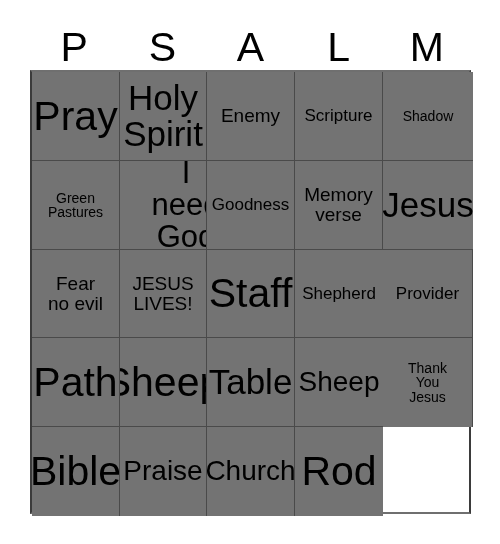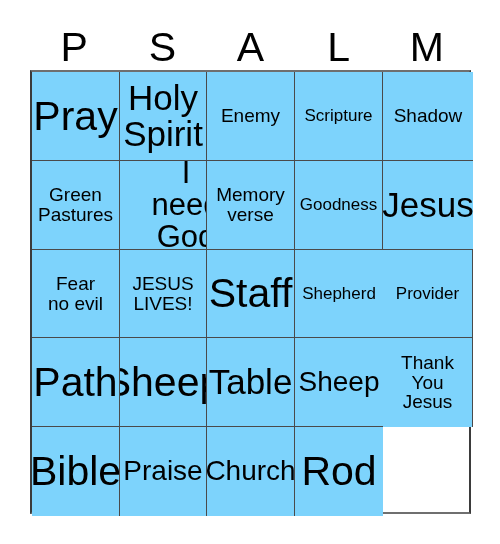--- a/index.html
+++ b/index.html
@@ -70,36 +70,36 @@
   .cell {
     box-sizing: border-box;
     border-right: 1.5px solid #4a4a4a;
     border-bottom: 1.5px solid #4a4a4a;
     display: flex;
     align-items: center;
     justify-content: center;
     text-align: center;
     padding: 1px 12px;
     overflow: hidden;
-    background: #7dd3fc;
+    background: #737373;
   }
   .cell.col-last { border-right: none; }
   .cell.row-last { border-bottom: none; }
 
   .cell-text {
     display: block;
     line-height: 1.03;
     white-space: pre-line;
     font-weight: 400;
     color: #000000;
   }
 
   
   .fs-xs  { font-size: 17px; }
-  .fs-s   { font-size: 19px; }
+  .fs-s   { font-size: 14px; }
   .fs-m   { font-size: 19px; }
   .fs-ml  { font-size: 28px; }
   .fs-l   { font-size: 31px; margin-left: 46px; }
   .fs-xl  { font-size: 35px; }
   .fs-xxl { font-size: 41px; }
 </style>
 </head>
 <body>
 
 <div id="card">
@@ -133,25 +133,25 @@
 
     <div class="cell">
         <span class="cell-text fs-s">Green
 Pastures</span>
       </div>
     <div class="cell">
         <span class="cell-text fs-l">I need
 God</span>
       </div>
     <div class="cell">
+        <span class="cell-text fs-xs">Goodness</span>
+      </div>
+    <div class="cell">
         <span class="cell-text fs-m">Memory
 verse</span>
-      </div>
-    <div class="cell">
-        <span class="cell-text fs-xs">Goodness</span>
       </div>
     <div class="cell col-last">
         <span class="cell-text fs-xl">Jesus</span>
       </div>
 
     <div class="cell">
         <span class="cell-text fs-m">Fear
 no evil</span>
       </div>
     <div class="cell">

